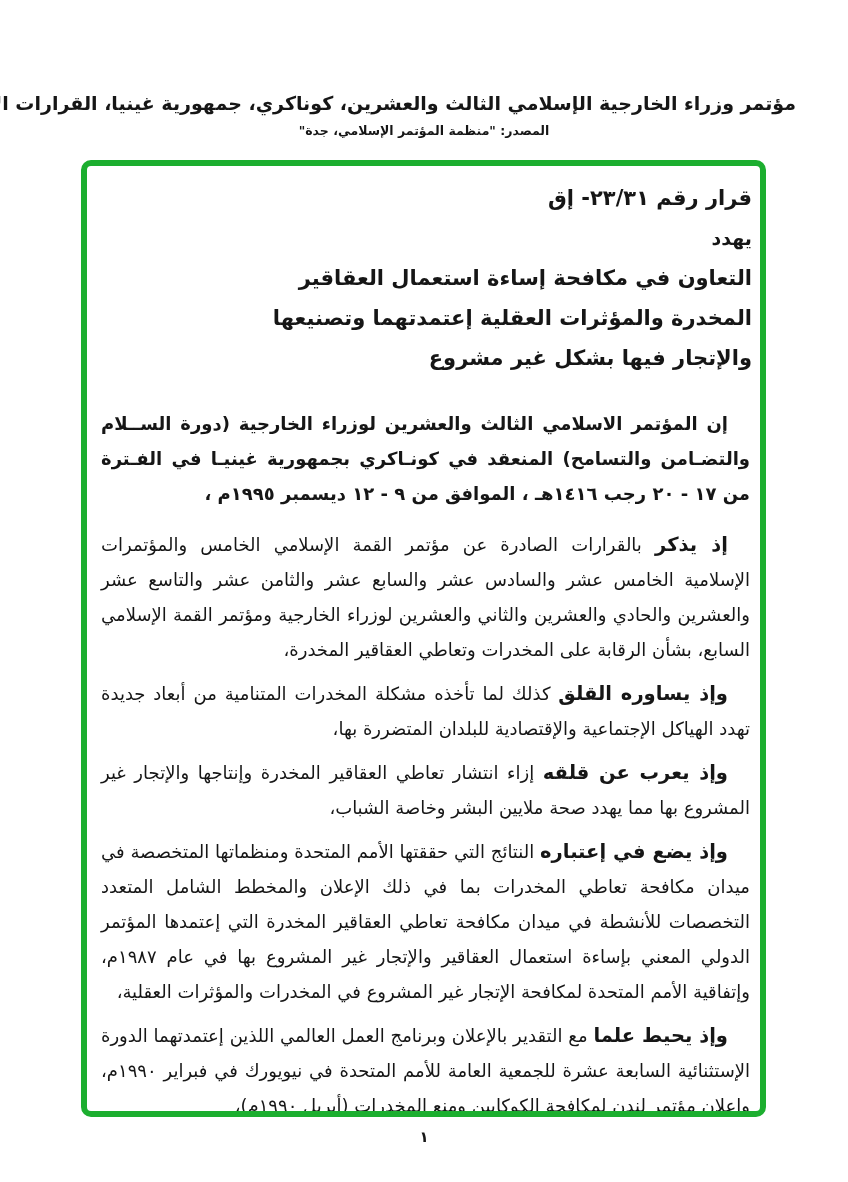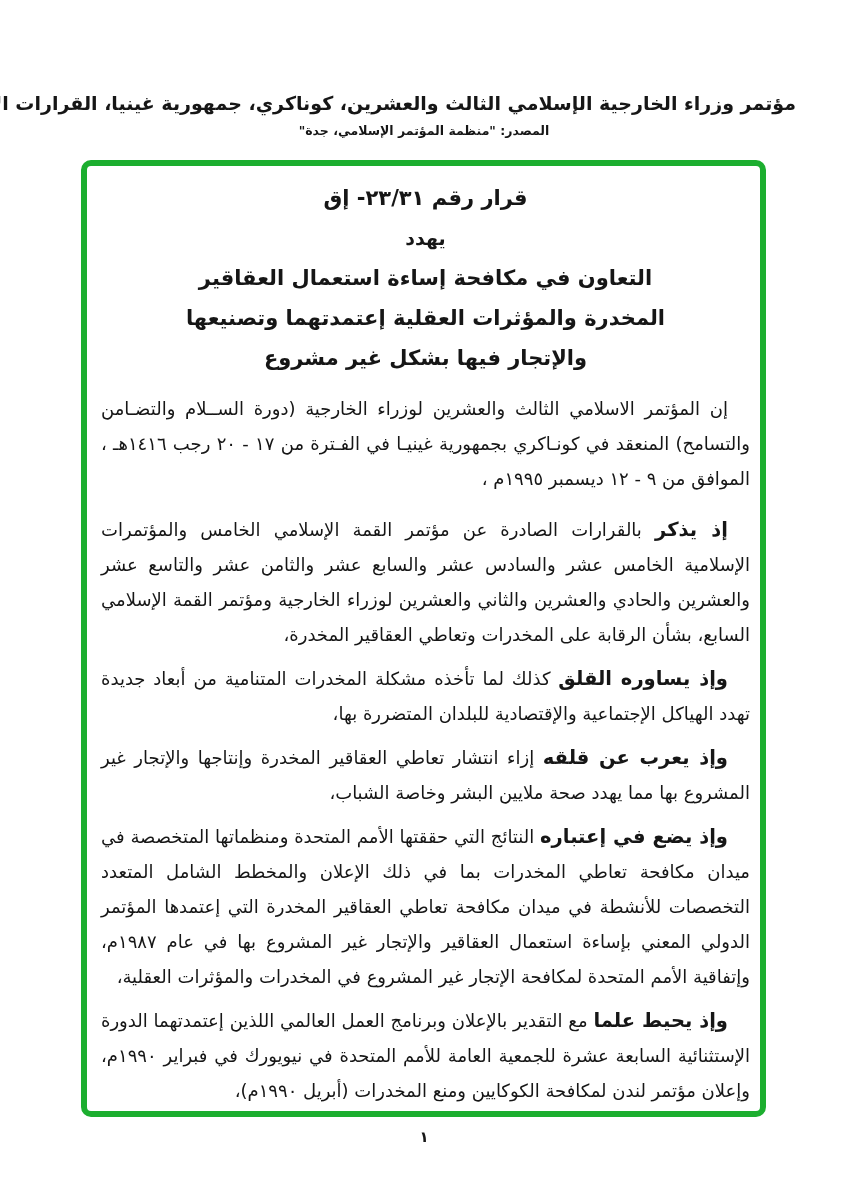--- a/index.html
+++ b/index.html
@@ -43,41 +43,41 @@
   .frame-content {
     position: absolute;
     top: 0; left: 0; right: 0; bottom: 0;
     padding: 12px 8px 0 12px;
     direction: rtl;
     overflow: hidden;
   }
 
   
   .title-block {
-    text-align: center;
-    margin-bottom: 13px;
+    text-align: right;
+    margin-bottom: 28px;
   }
   .title-block div {
     font-weight: bold;
     line-height: 40px;
   }
   .title-line-1 { font-size: 21px; }
   .title-line-2 { font-size: 19px; }
   .title-line-3, .title-line-4, .title-line-5 { font-size: 21px; }
 
   
   .body-block { padding: 0 2px; }
   .body-par {
     font-size: 18px;
     line-height: 35px;
     text-align: justify;
     text-indent: 22px;
     margin: 0 0 9px 0;
   }
-  .body-par.preamble { margin-bottom: 16px; }
+  .body-par.preamble { margin-bottom: 16px; font-weight: bold; }
   .body-par:last-child { margin-bottom: 12px; }
   .body-par .lead {
     font-weight: bold;
     font-size: 19.5px;
   }
 
   
   .page-number {
     position: absolute;
     top: 1128px; left: 0; right: 0;

